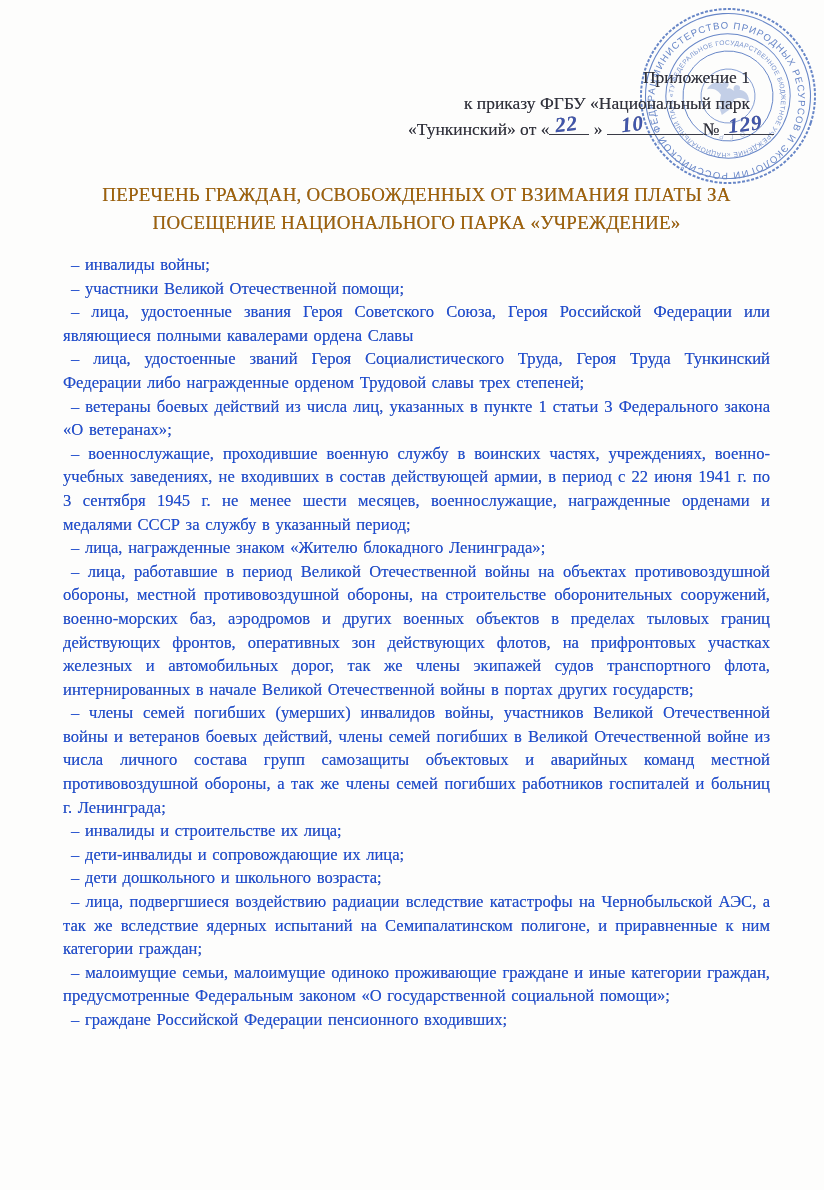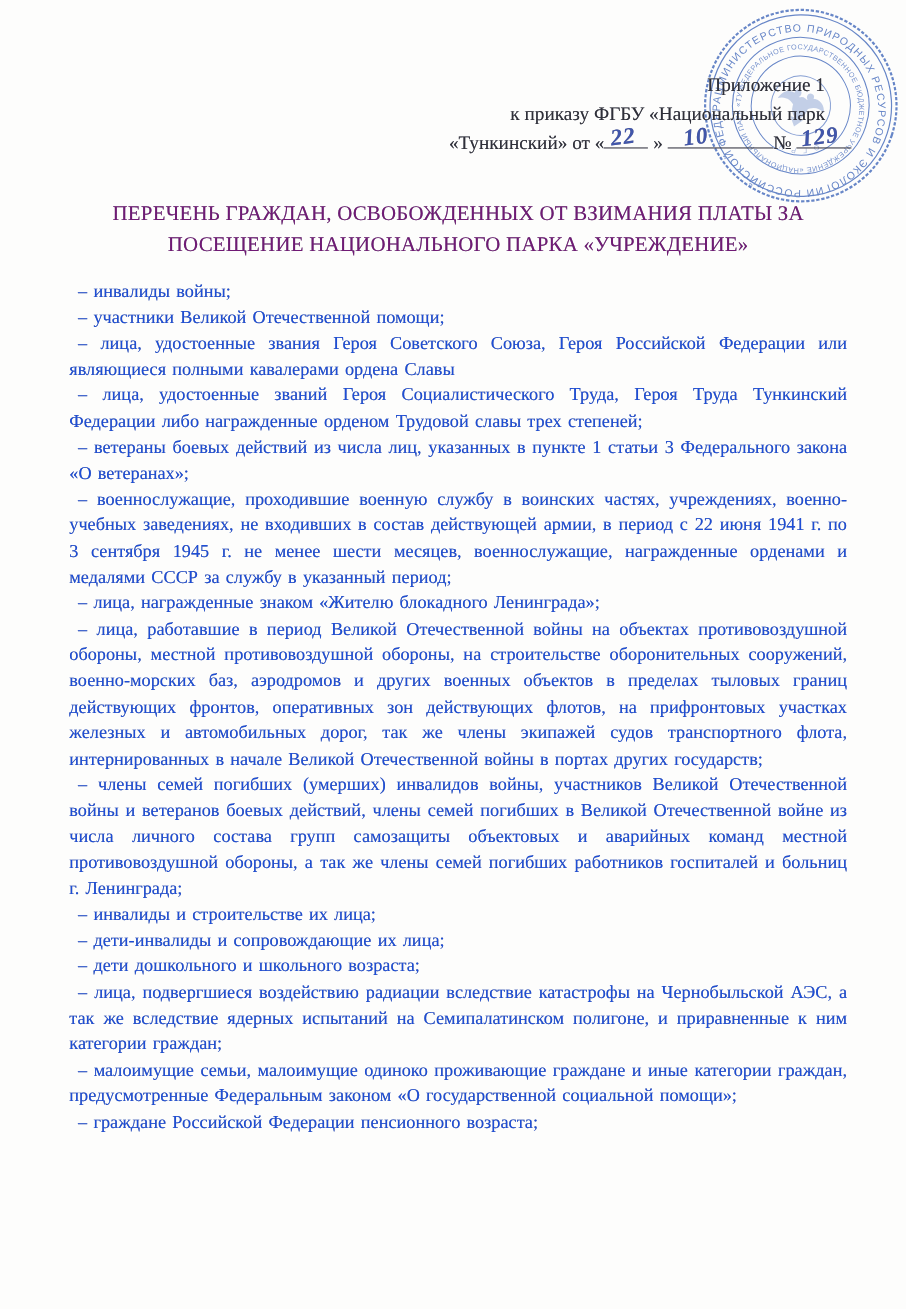--- a/index.html
+++ b/index.html
@@ -48,21 +48,21 @@
   .blank.month .hand{left:14px;}
   .blank.num .hand{left:4px;}
   
   .title{
     position:absolute;
     top:181px;left:63px;right:54px;
     text-align:center;
     font-size:19px;
     line-height:28px;
     letter-spacing:.2px;
-    color:#701a75;
+    color:#a16207;
   }
   
   .body-text{
     position:absolute;
     top:253px;left:63px;right:54px;
     font-size:16.6px;
     line-height:23.6px;
     text-align:justify;
     color:#1d4ed8;
   }
@@ -153,16 +153,16 @@
     <p>– ветераны боевых действий из числа лиц, указанных в пункте 1 статьи 3 Федерального закона «О ветеранах»;</p>
     <p>– военнослужащие, проходившие военную службу в воинских частях, учреждениях, военно-учебных заведениях, не входивших в состав действующей армии, в период с 22 июня 1941 г. по 3 сентября 1945 г. не менее шести месяцев, военнослужащие, награжденные орденами и медалями СССР за службу в указанный период;</p>
     <p>– лица, награжденные знаком «Жителю блокадного Ленинграда»;</p>
     <p>– лица, работавшие в период Великой Отечественной войны на объектах противовоздушной обороны, местной противовоздушной обороны, на строительстве оборонительных сооружений, военно-морских баз, аэродромов и других военных объектов в пределах тыловых границ действующих фронтов, оперативных зон действующих флотов, на прифронтовых участках железных и автомобильных дорог, так же члены экипажей судов транспортного флота, интернированных в начале Великой Отечественной войны в портах других государств;</p>
     <p>– члены семей погибших (умерших) инвалидов войны, участников Великой Отечественной войны и ветеранов боевых действий, члены семей погибших в Великой Отечественной войне из числа личного состава групп самозащиты объектовых и аварийных команд местной противовоздушной обороны, а так же члены семей погибших работников госпиталей и больниц г. Ленинграда;</p>
     <p>– инвалиды и строительстве их лица;</p>
     <p>– дети-инвалиды и сопровождающие их лица;</p>
     <p>– дети дошкольного и школьного возраста;</p>
     <p>– лица, подвергшиеся воздействию радиации вследствие катастрофы на Чернобыльской АЭС, а так же вследствие ядерных испытаний на Семипалатинском полигоне, и приравненные к ним категории граждан;</p>
     <p>– малоимущие семьи, малоимущие одиноко проживающие граждане и иные категории граждан, предусмотренные Федеральным законом «О государственной социальной помощи»;</p>
-    <p>– граждане Российской Федерации пенсионного возраста;</p>
+    <p>– граждане Российской Федерации пенсионного входивших;</p>
   </div>
 
 </div>
 
 </body></html>

